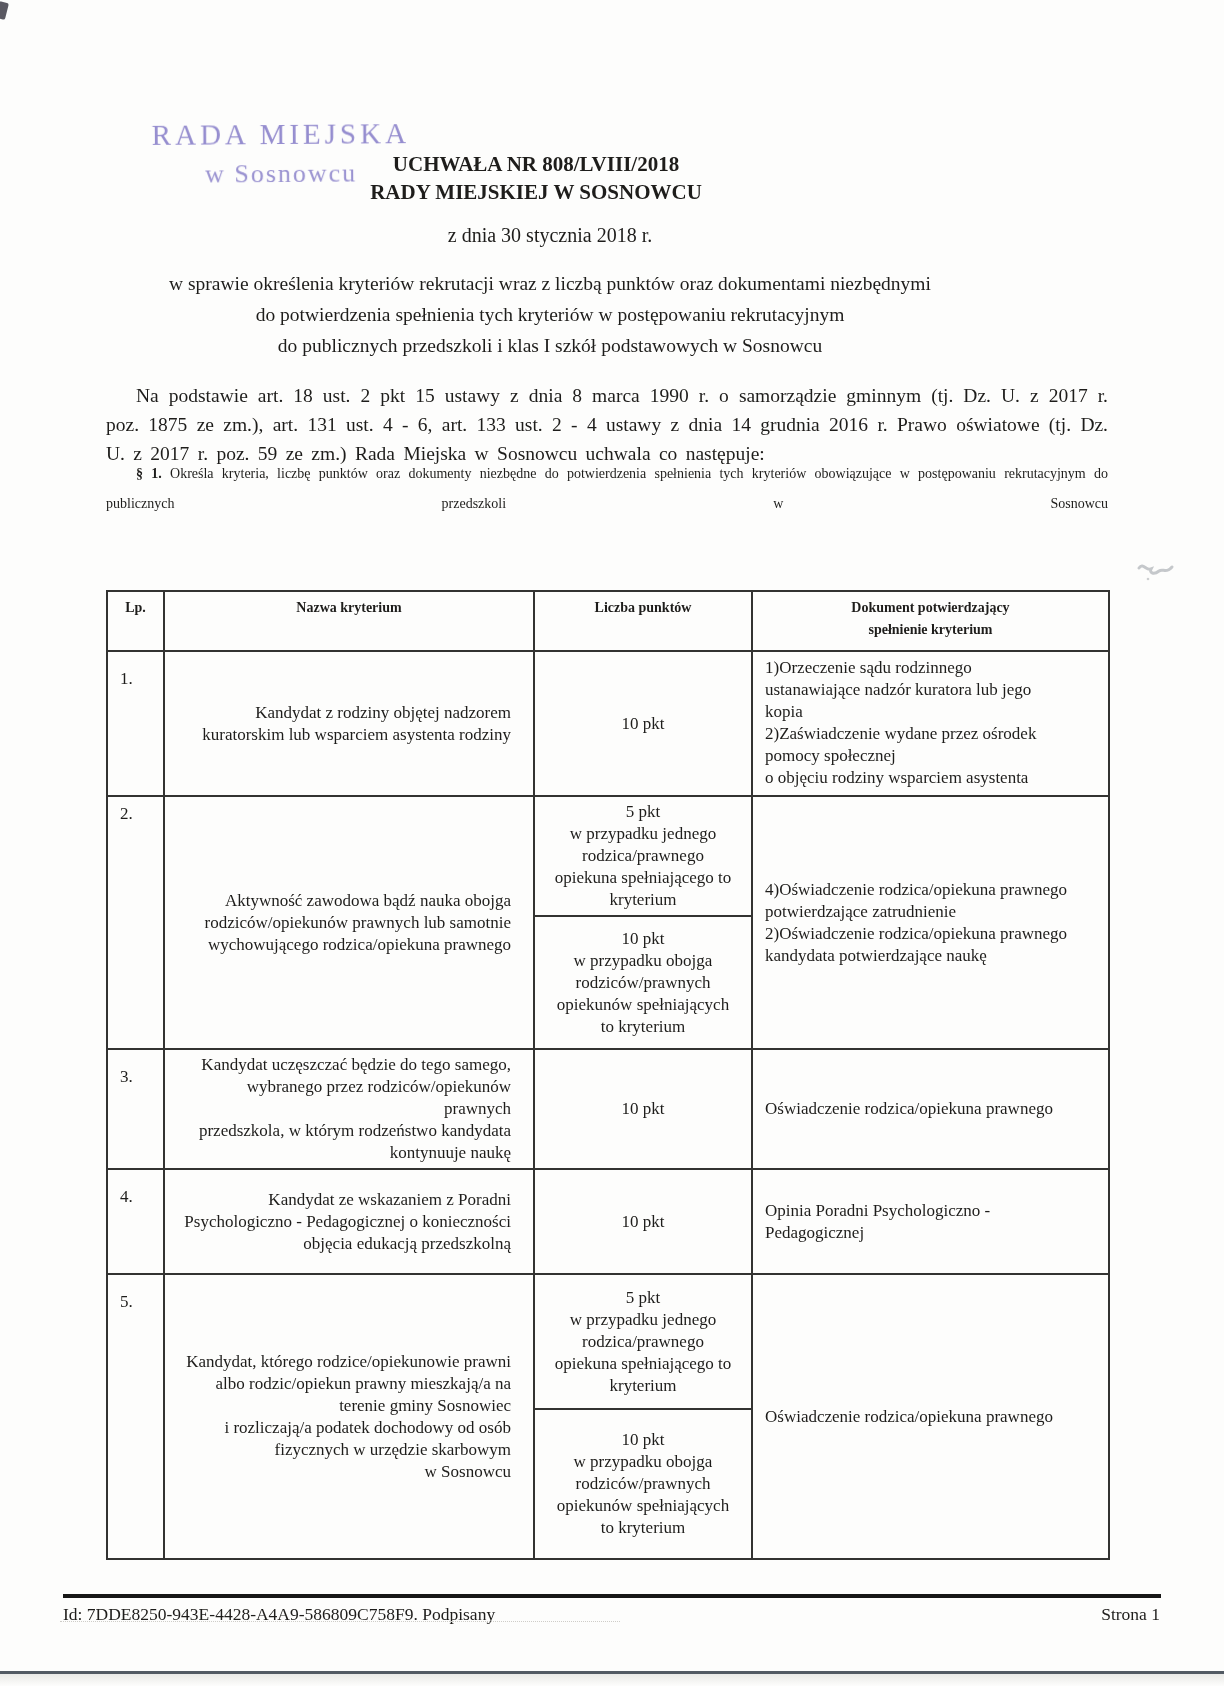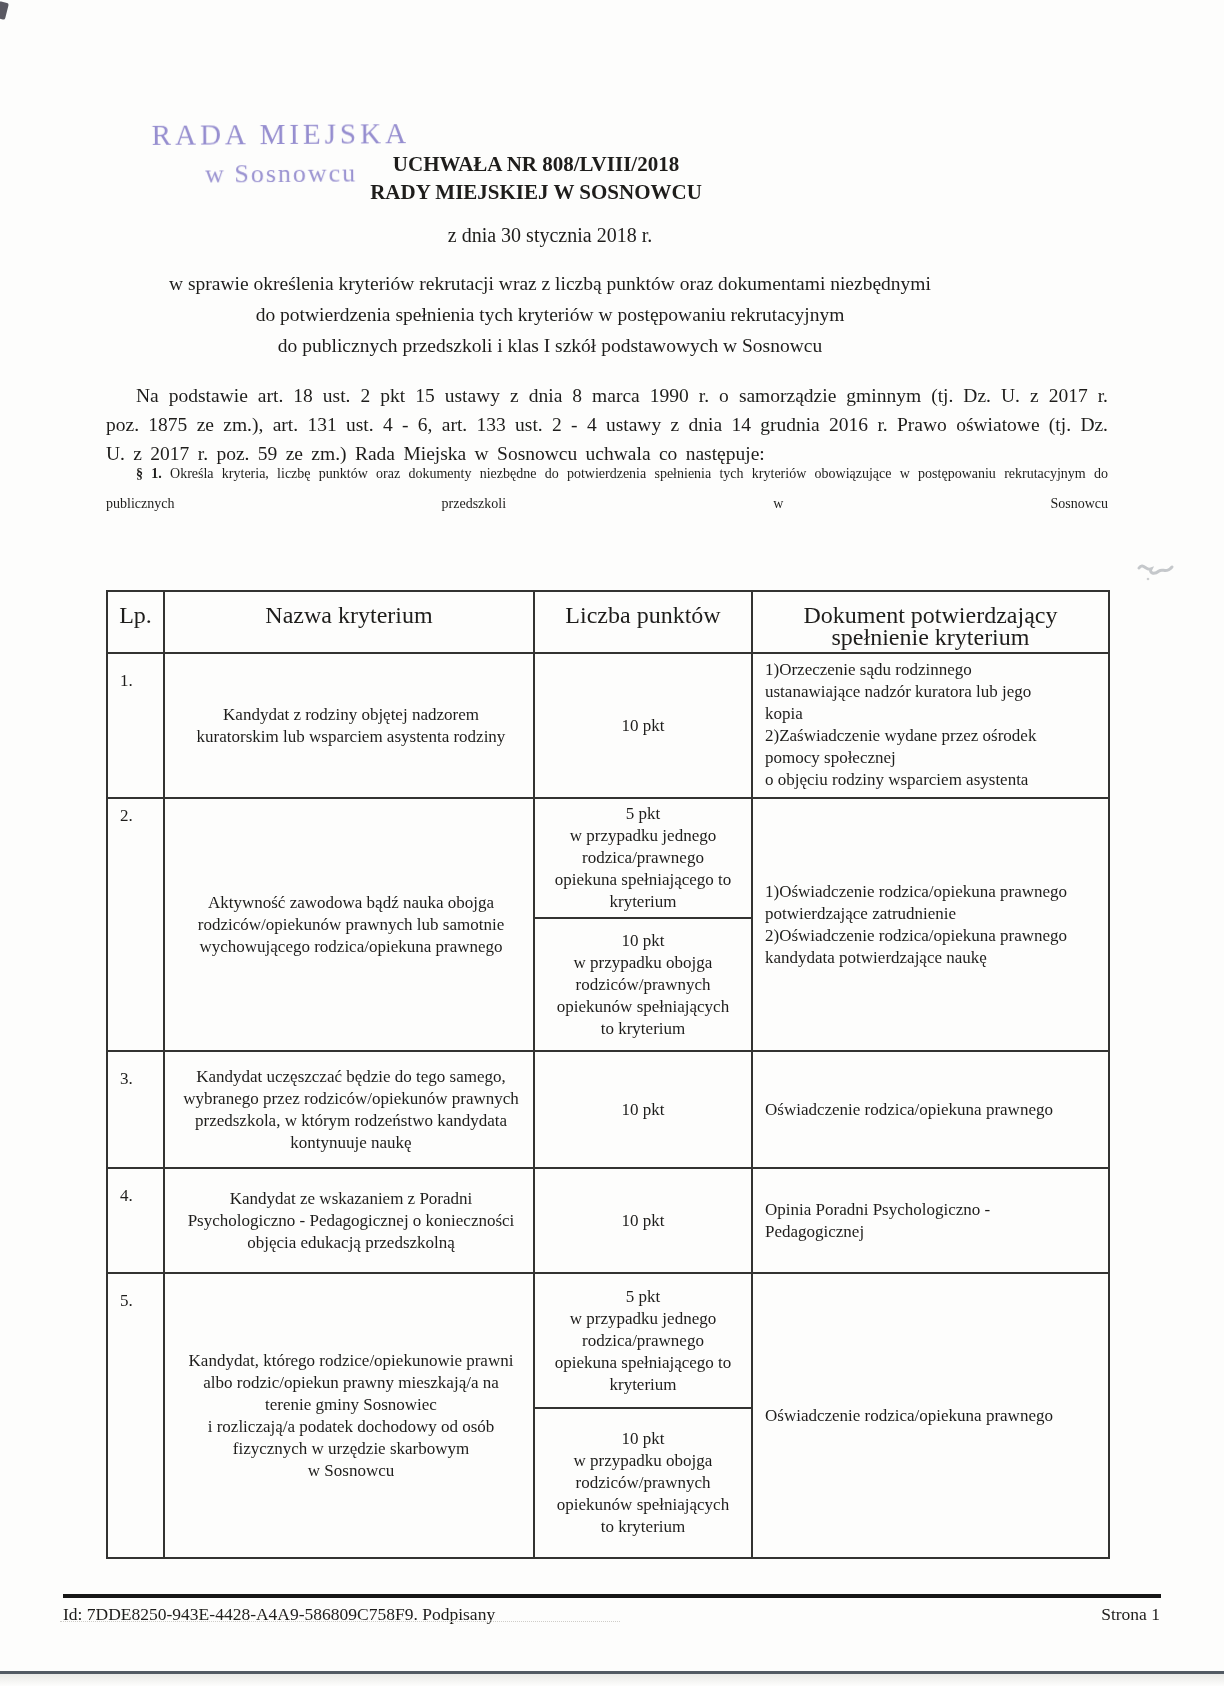--- a/index.html
+++ b/index.html
@@ -54,29 +54,29 @@
   .criteria col.c-name{width:370px;}
   .criteria col.c-pts{width:218px;}
   .criteria col.c-doc{width:357px;}
   .criteria th,.criteria td{
     border:2px solid #333331;
     padding:4px 8px;
     vertical-align:middle;
     overflow:hidden;
   }
   .criteria th{
-    font-size:24px;font-weight:normal;text-align:center;
-    vertical-align:top;padding-top:12px;white-space:pre-line;
+    font-size:14px;font-weight:bold;text-align:center;
+    vertical-align:top;padding-top:5px;white-space:pre-line;
   }
   tr.hrow{height:60px;}
   tr.r1{height:145px;} tr.r2a{height:115px;} tr.r2b{height:133px;}
   tr.r3{height:117px;} tr.r4{height:105px;} tr.r5a{height:135px;} tr.r5b{height:150px;}
   td.lp{vertical-align:top;padding-top:16px;padding-left:12px;text-align:left;}
   td.lp.tight{padding-top:6px;}
-  td.crit{padding-left:14px;padding-right:10px;white-space:pre-line;text-align:center;margin-left:34px;}
+  td.crit{padding-left:14px;padding-right:22px;white-space:pre-line;text-align:right;margin-left:34px;}
   td.pts{text-align:center;margin-left:36px;}
   .pts-note{white-space:pre-line;}
   td.doc{padding-left:12px;white-space:pre-line;text-align:left;}
   td.doc.vtop{vertical-align:top;padding-top:5px;}
   
   .footer-rule{position:absolute;left:63px;top:1594px;width:1098px;height:4px;background:#171716;}
   .footer-id{position:absolute;left:63px;top:1604px;font-size:17.5px;}
   .footer-page{position:absolute;top:1604px;right:64px;font-size:17.5px;}
   
   .corner-mark{
@@ -157,21 +157,21 @@
       <td class="crit" rowspan="2">Aktywność zawodowa bądź nauka obojga
 rodziców/opiekunów prawnych lub samotnie
 wychowującego rodzica/opiekuna prawnego</td>
       <td class="pts">
         <div class="pts-value">5 pkt</div>
         <div class="pts-note">w przypadku jednego
 rodzica/prawnego
 opiekuna spełniającego to
 kryterium</div>
       </td>
-      <td class="doc" rowspan="2">1)Oświadczenie rodzica/opiekuna prawnego
+      <td class="doc" rowspan="2">4)Oświadczenie rodzica/opiekuna prawnego
 potwierdzające  zatrudnienie
 2)Oświadczenie rodzica/opiekuna prawnego
 kandydata potwierdzające  naukę</td>
     </tr>
     <tr class="r2b">
       <td class="pts">
         <div class="pts-value">10 pkt</div>
         <div class="pts-note">w przypadku obojga
 rodziców/prawnych
 opiekunów spełniających

